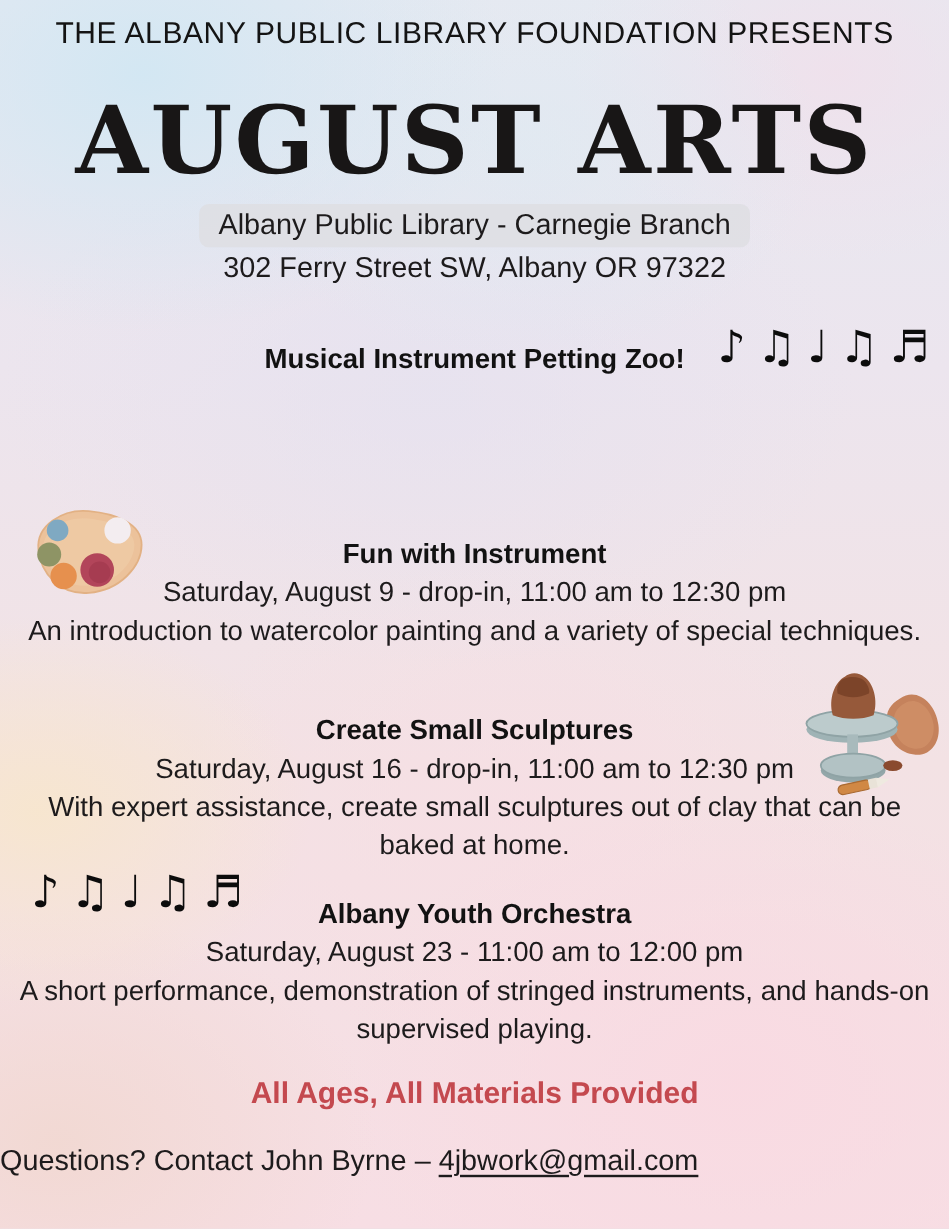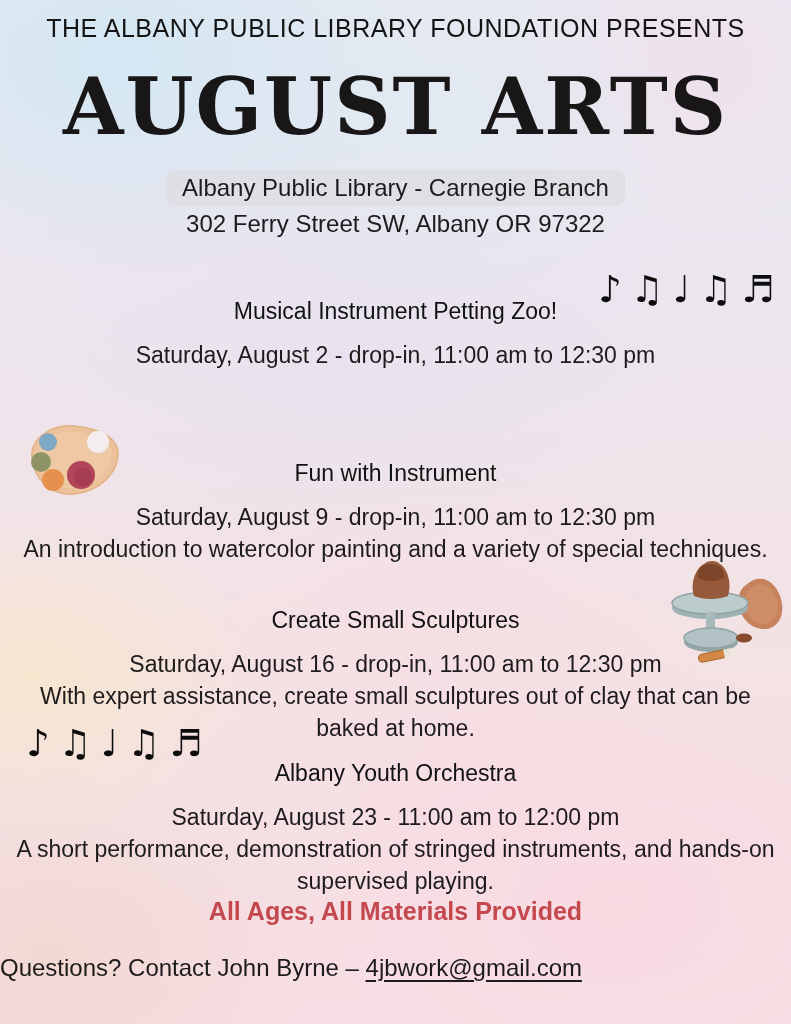--- a/index.html
+++ b/index.html
@@ -22,21 +22,21 @@
       radial-gradient(50% 28% at 55% 66%, rgba(247,222,228,0.75) 0%, rgba(247,222,228,0) 75%),
       linear-gradient(180deg, #e7e9f1 0%, #ece5ee 30%, #f3e2e4 62%, #f7dee4 100%);
   }
   .presents{
     position:absolute;top:14px;left:0;right:0;
     text-align:center;
     font-size:25px;font-weight:500;letter-spacing:.5px;
     color:#141414;
   }
   .title{
-    position:absolute;top:62px;left:0;right:0;margin:0;
+    position:absolute;top:62px;left:0;right:0;margin:11px;
     text-align:center;
     font-family:"DejaVu Serif", serif;
     font-weight:600;
     font-size:78px;line-height:1.15;
     letter-spacing:2px;
     color:#181616;
   }
   .venue-wrap{position:absolute;top:170px;left:0;right:0;text-align:center;}
   .venue{
     display:inline-block;
@@ -45,21 +45,21 @@
     padding:2px 16px;
     font-size:24px;line-height:32px;
   }
   .address{
     position:absolute;top:208px;left:0;right:0;
     text-align:center;
     font-size:24px;line-height:32px;
   }
   .event{position:absolute;left:0;right:0;text-align:center;}
   .event h2{
-    margin:12px;font-size:23px;line-height:32px;font-weight:400;color:#121212;
+    margin:0;font-size:23px;line-height:32px;font-weight:700;color:#121212;
   }
   .event .when{font-size:23px;line-height:32px;}
   .event .desc{
     margin:0 auto;max-width:770px;
     font-size:23px;line-height:32px;
   }
   .e1{top:283px;} .e2{top:445px;} .e3{top:592px;} .e4{top:745px;}
   .notes{
     position:absolute;
     font-family:"DejaVu Sans", sans-serif;
@@ -132,21 +132,20 @@
     <ellipse cx="74" cy="82" rx="8" ry="4.5" fill="#8a4a2e"></ellipse>
     <g transform="rotate(-12 52 98)">
       <rect x="28" y="94" width="28" height="8" rx="4" fill="#d08844" stroke="#a96a32" stroke-width="1"></rect>
       <rect x="54" y="94" width="7" height="8" fill="#e9e3d8"></rect>
       <path d="M61 94 L72 97.5 L61 102 Z" fill="#efeae0"></path>
     </g>
   </svg>
 
   <section class="event e1">
     <h2>Musical Instrument Petting Zoo!</h2>
-    <div class="when">Saturday, August 2 - drop-in, 11:00 am to 12:30 pm</div>
   </section>
 
   <section class="event e2">
     <h2>Fun with Instrument</h2>
     <div class="when">Saturday, August 9 - drop-in, 11:00 am to 12:30 pm</div>
     <p class="desc">An introduction to watercolor painting and a variety of special techniques.</p>
   </section>
 
   <section class="event e3">
     <h2>Create Small Sculptures</h2>

